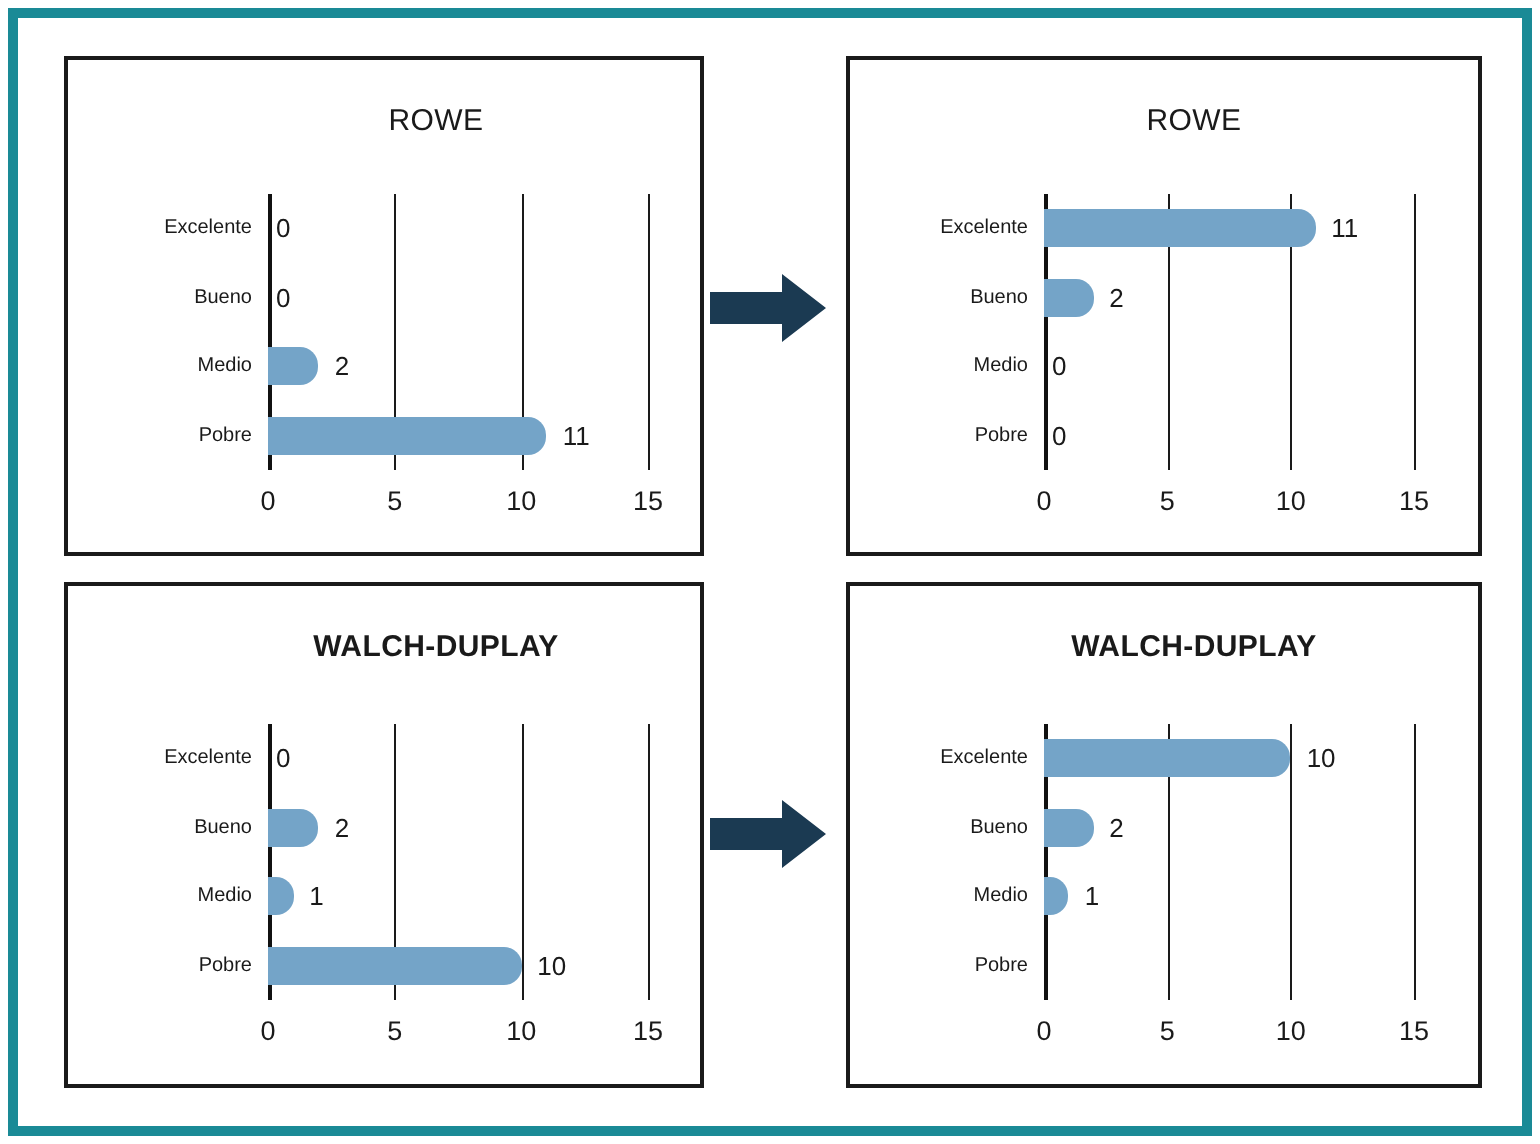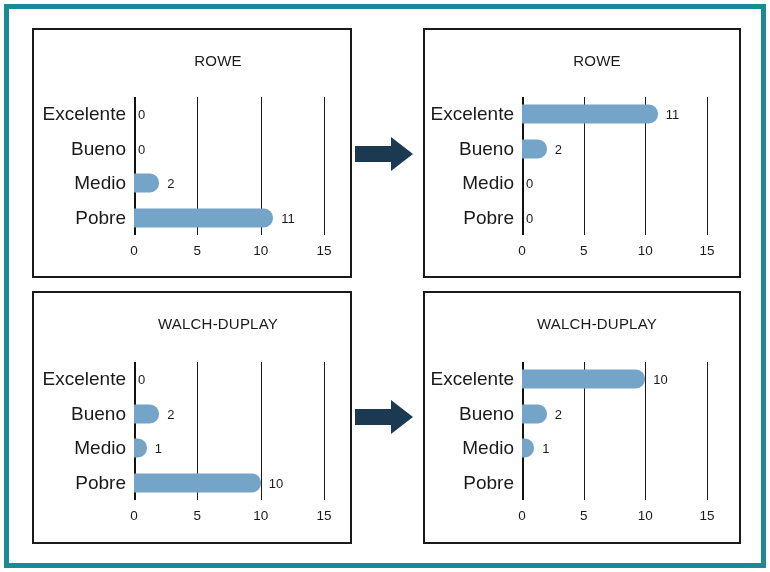--- a/index.html
+++ b/index.html
@@ -43,21 +43,21 @@
     left: 0;
     right: 0;
     text-align: center;
     font-size: 15px;
     color: #1a1a1a;
     letter-spacing: 0.2px;
     white-space: nowrap;
   }
   .title-left  { top: 22px; padding-left: 52px; }
   .title-right { top: 22px; padding-left: 30px; }
-  .title-bold  { font-weight: normal; }
+  .title-bold  { font-weight: bold; }
 
   
   .plot {
     position: absolute;
   }
   .plot-tl { left: 100px; top: 67px; width: 190px; height: 138px; }
   .plot-tr { left: 97px;  top: 67px; width: 185px; height: 138px; }
   .plot-bl { left: 100px; top: 69px; width: 190px; height: 138px; }
   .plot-br { left: 97px;  top: 69px; width: 185px; height: 138px; }
 
@@ -78,21 +78,21 @@
     position: absolute;
     left: 0;
     right: 0;
     height: 34.5px;
   }
   .cat-label {
     position: absolute;
     right: calc(100% + 8px);
     top: 50%;
     transform: translateY(-50%);
-    font-size: 19px;
+    font-size: 10px;
     color: #1a1a1a;
     white-space: nowrap;
     text-align: left;
   }
   .bar {
     position: absolute;
     top: 50%;
     transform: translateY(-50%);
     height: 19px;
     background: #74a4c8;

